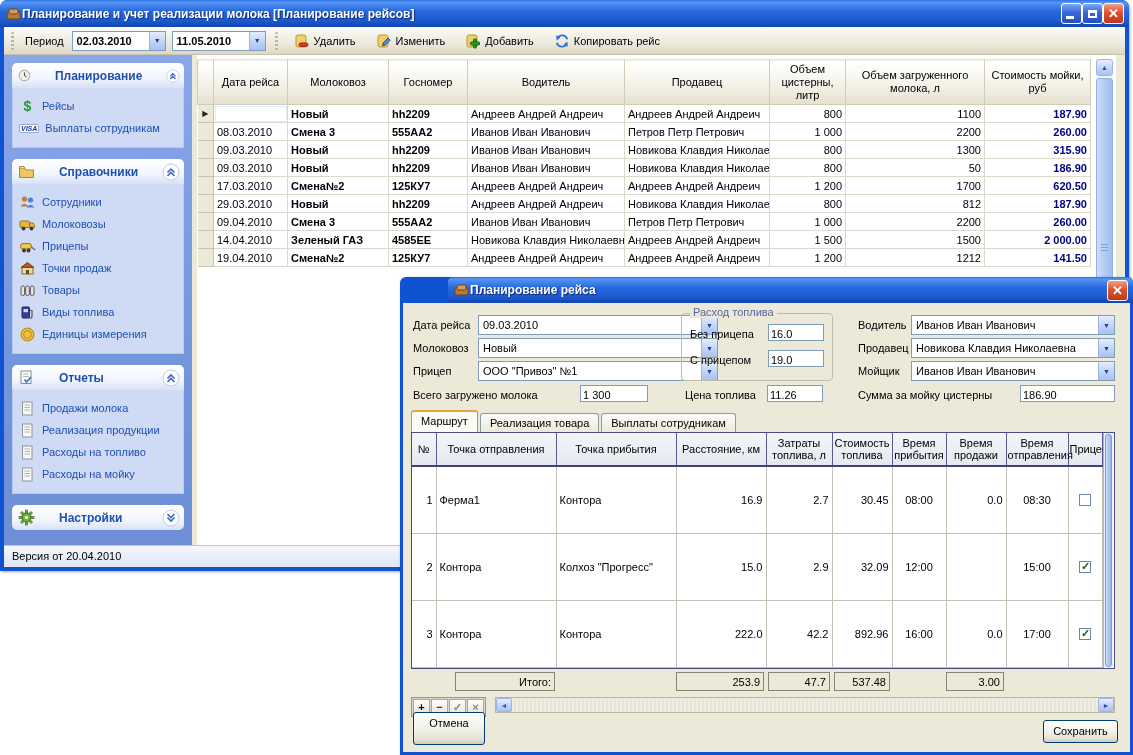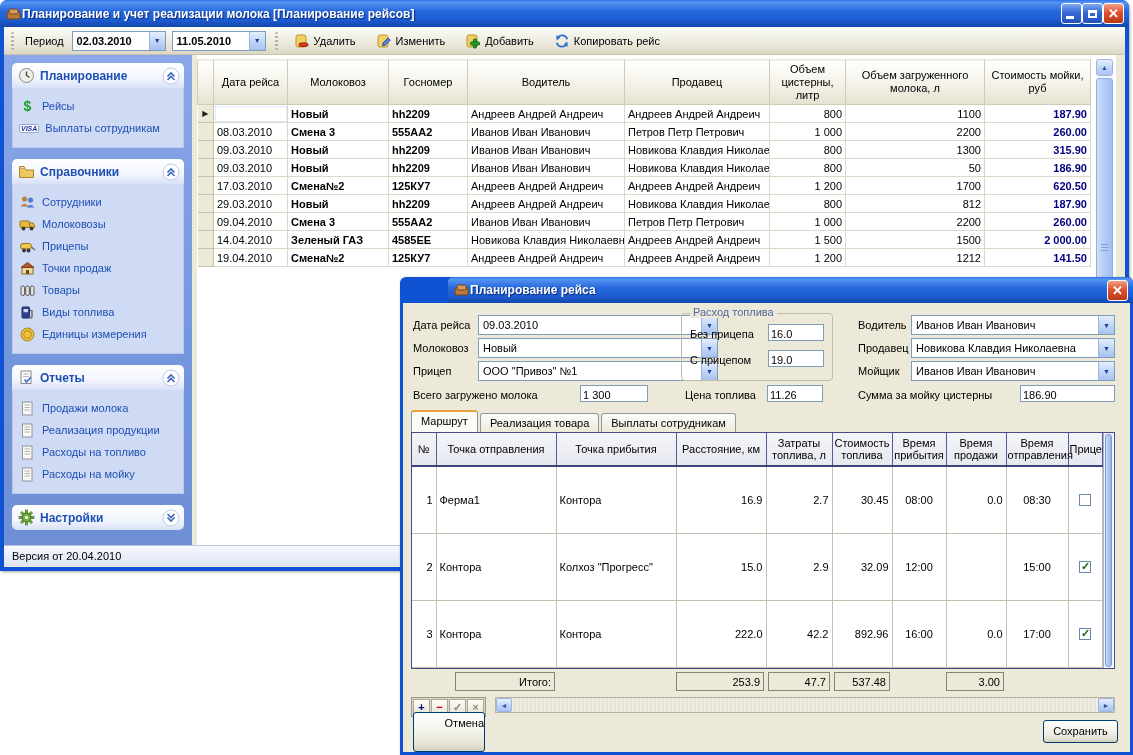--- a/index.html
+++ b/index.html
@@ -35,21 +35,21 @@
   .combo-arrow { width:16px; display:flex; align-items:center; justify-content:center;
                  background:linear-gradient(180deg,#e4eefd,#c2d6f8 50%,#a8c2ef); border-left:1px solid #9ab4de;
                  color:#1c3f94; font-size:7px; }
   .tb-btn { display:flex; align-items:center; gap:4px; height:24px; padding:0 7px; border-radius:3px; cursor:default; }
   .tb-btn svg { width:16px; height:16px; }
 
   
   .main-content { display:flex; height:490px; }
   .sidebar { width:188px; background:linear-gradient(180deg,#8aa7e8,#7496dd 60%,#6e8fd6); padding:8px 8px 0 8px; overflow:hidden; }
   .sb-group { margin-bottom:11px; }
-  .sb-head { height:25px; display:flex; align-items:center; gap:5px; padding:0 4px 0 6px;
+  .sb-head { height:25px; display:flex; align-items:center; gap:24px; padding:0 4px 0 6px;
              background:linear-gradient(180deg,#ffffff,#f2f5fd 60%,#d8e1f7); border-radius:5px 5px 0 0; cursor:default; }
   .sb-head.collapsed { border-radius:5px; }
   .sb-head .sb-title { flex:1; font-weight:bold; color:#1e50b4; font-size:12px; }
   .sb-head svg.gicon { width:17px; height:17px; }
   .sb-head svg.chev { width:18px; height:18px; }
   .sb-body { background:#cfdaf4; border:1px solid #b9c8ec; border-top:none; padding:7px 4px 8px 6px; }
   .sb-item { display:flex; align-items:center; gap:6px; height:22px; color:#1e50b4; cursor:default; white-space:nowrap; }
   .sb-item svg { width:17px; height:17px; flex:0 0 auto; }
   .dollar-glyph { font-weight:bold; color:#1f9e2c; font-size:14px; width:17px; text-align:center; }
   .visa-glyph { font-style:italic; font-weight:bold; font-size:7px; color:#16349c; background:#fff;
@@ -692,18 +692,18 @@
           <span class="nav-btn" style="color:#00007f;">+</span>
           <span class="nav-btn" style="color:#c00000;">−</span>
           <span class="nav-btn" style="color:#8a8a7c;">✓</span>
           <span class="nav-btn" style="color:#8a8a7c;">×</span>
         </div>
         <div class="abs hscroll" style="left:92px;top:394px;width:620px;">
           <span class="h-btn">◄</span>
           <span class="h-btn">►</span>
         </div>
 
-        <span class="abs xp-btn" style="left:10px;top:409px;width:72px;height:40px;text-align:right;">Отмена</span>
+        <span class="abs xp-btn" style="left:10px;top:409px;width:72px;height:33px;">Отмена</span>
         <span class="abs xp-btn" style="left:640px;top:417px;width:75px;height:23px;">Сохранить</span>
       </div>
     </div>
   </div>
 </div>
 
 </body></html>

